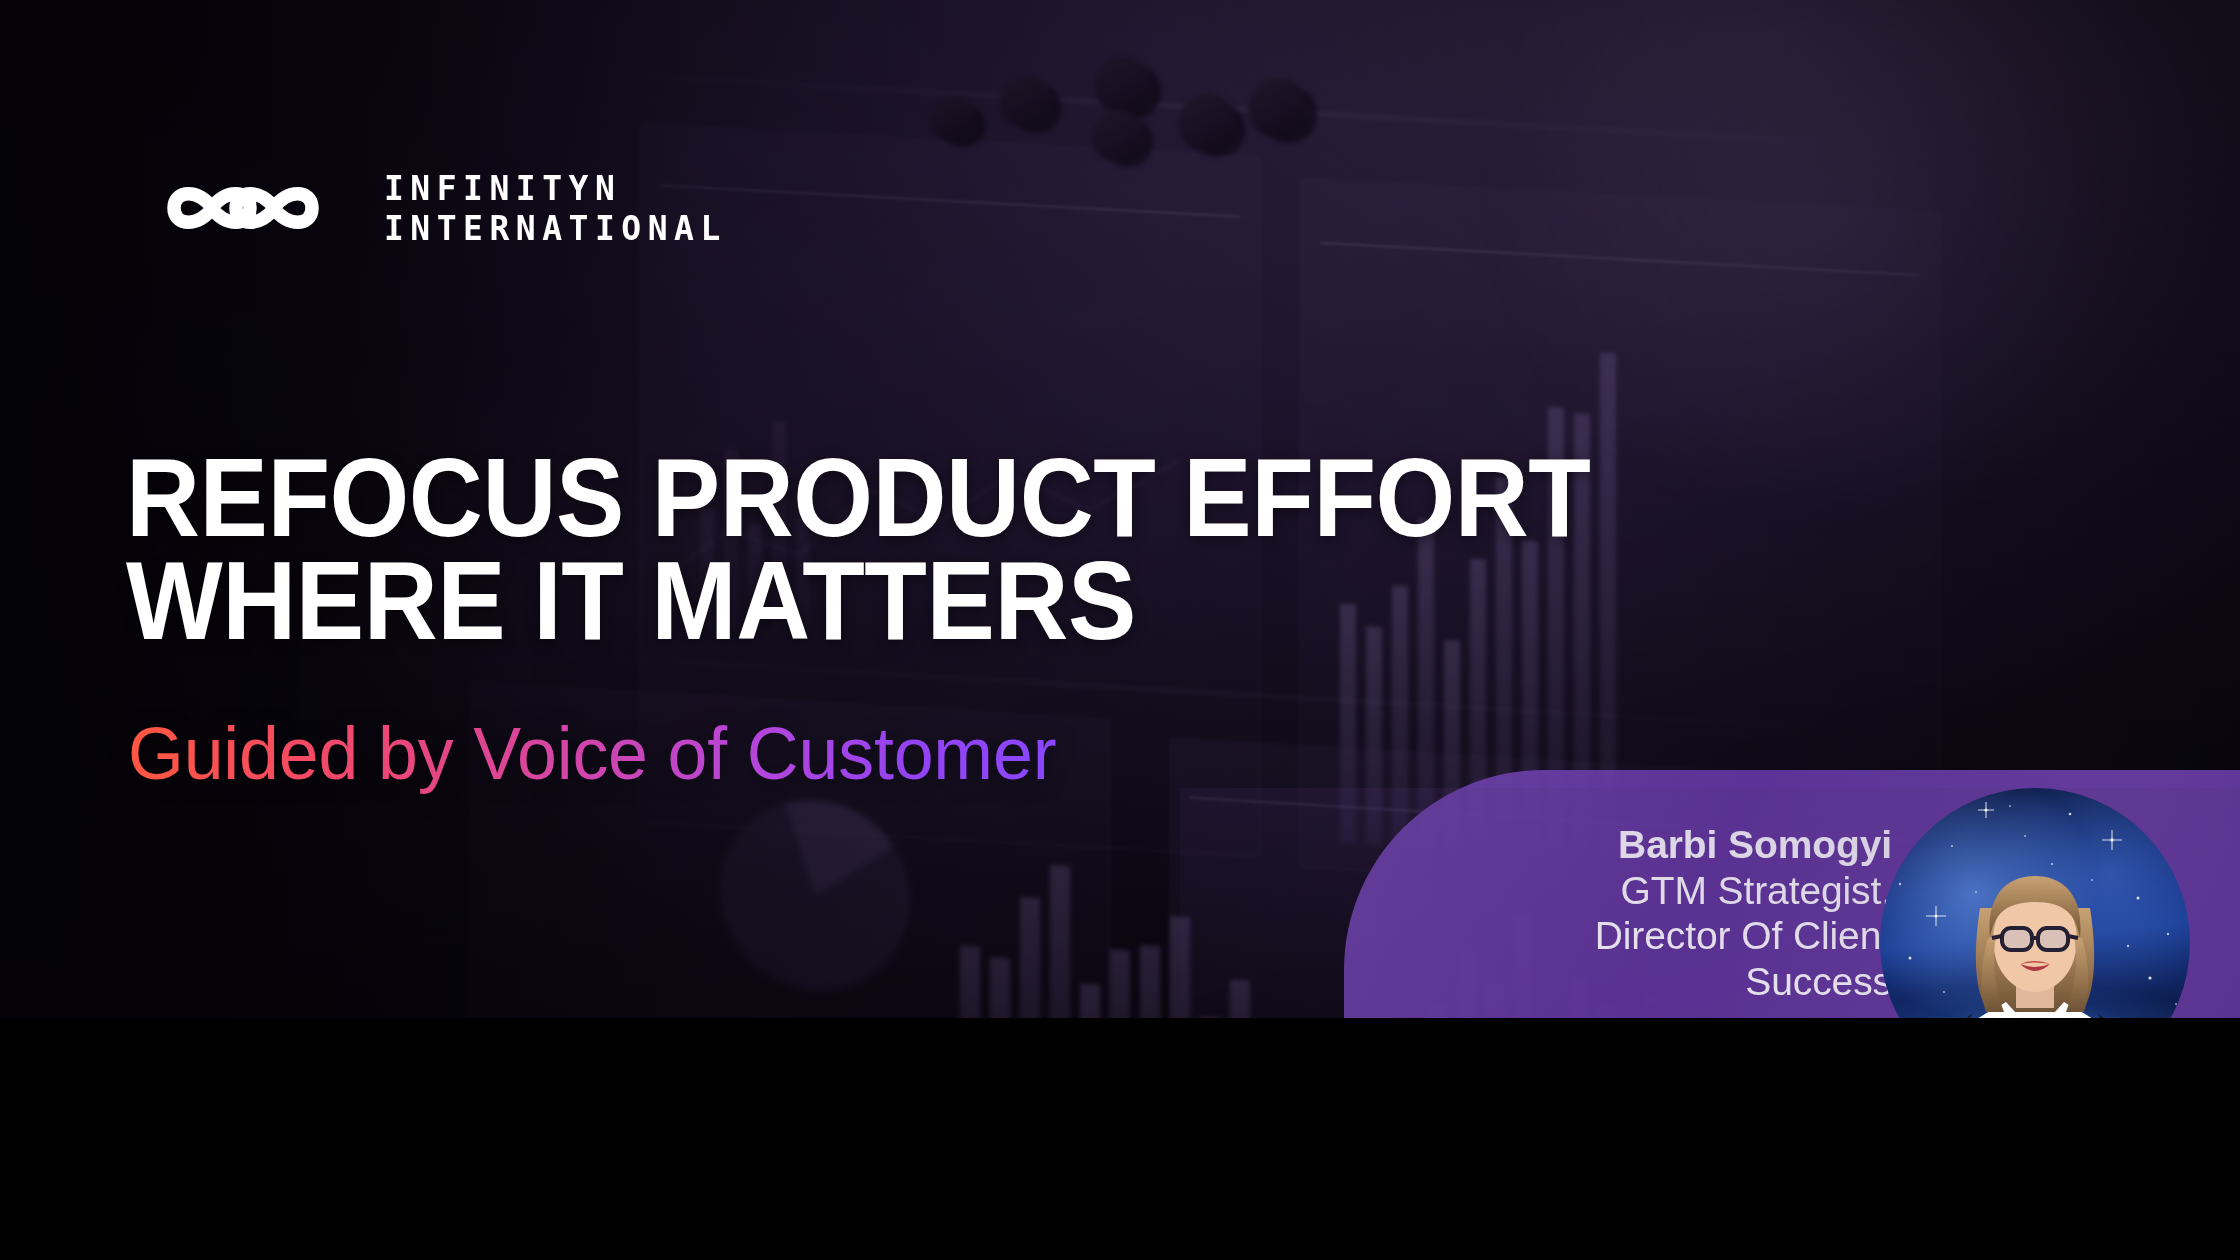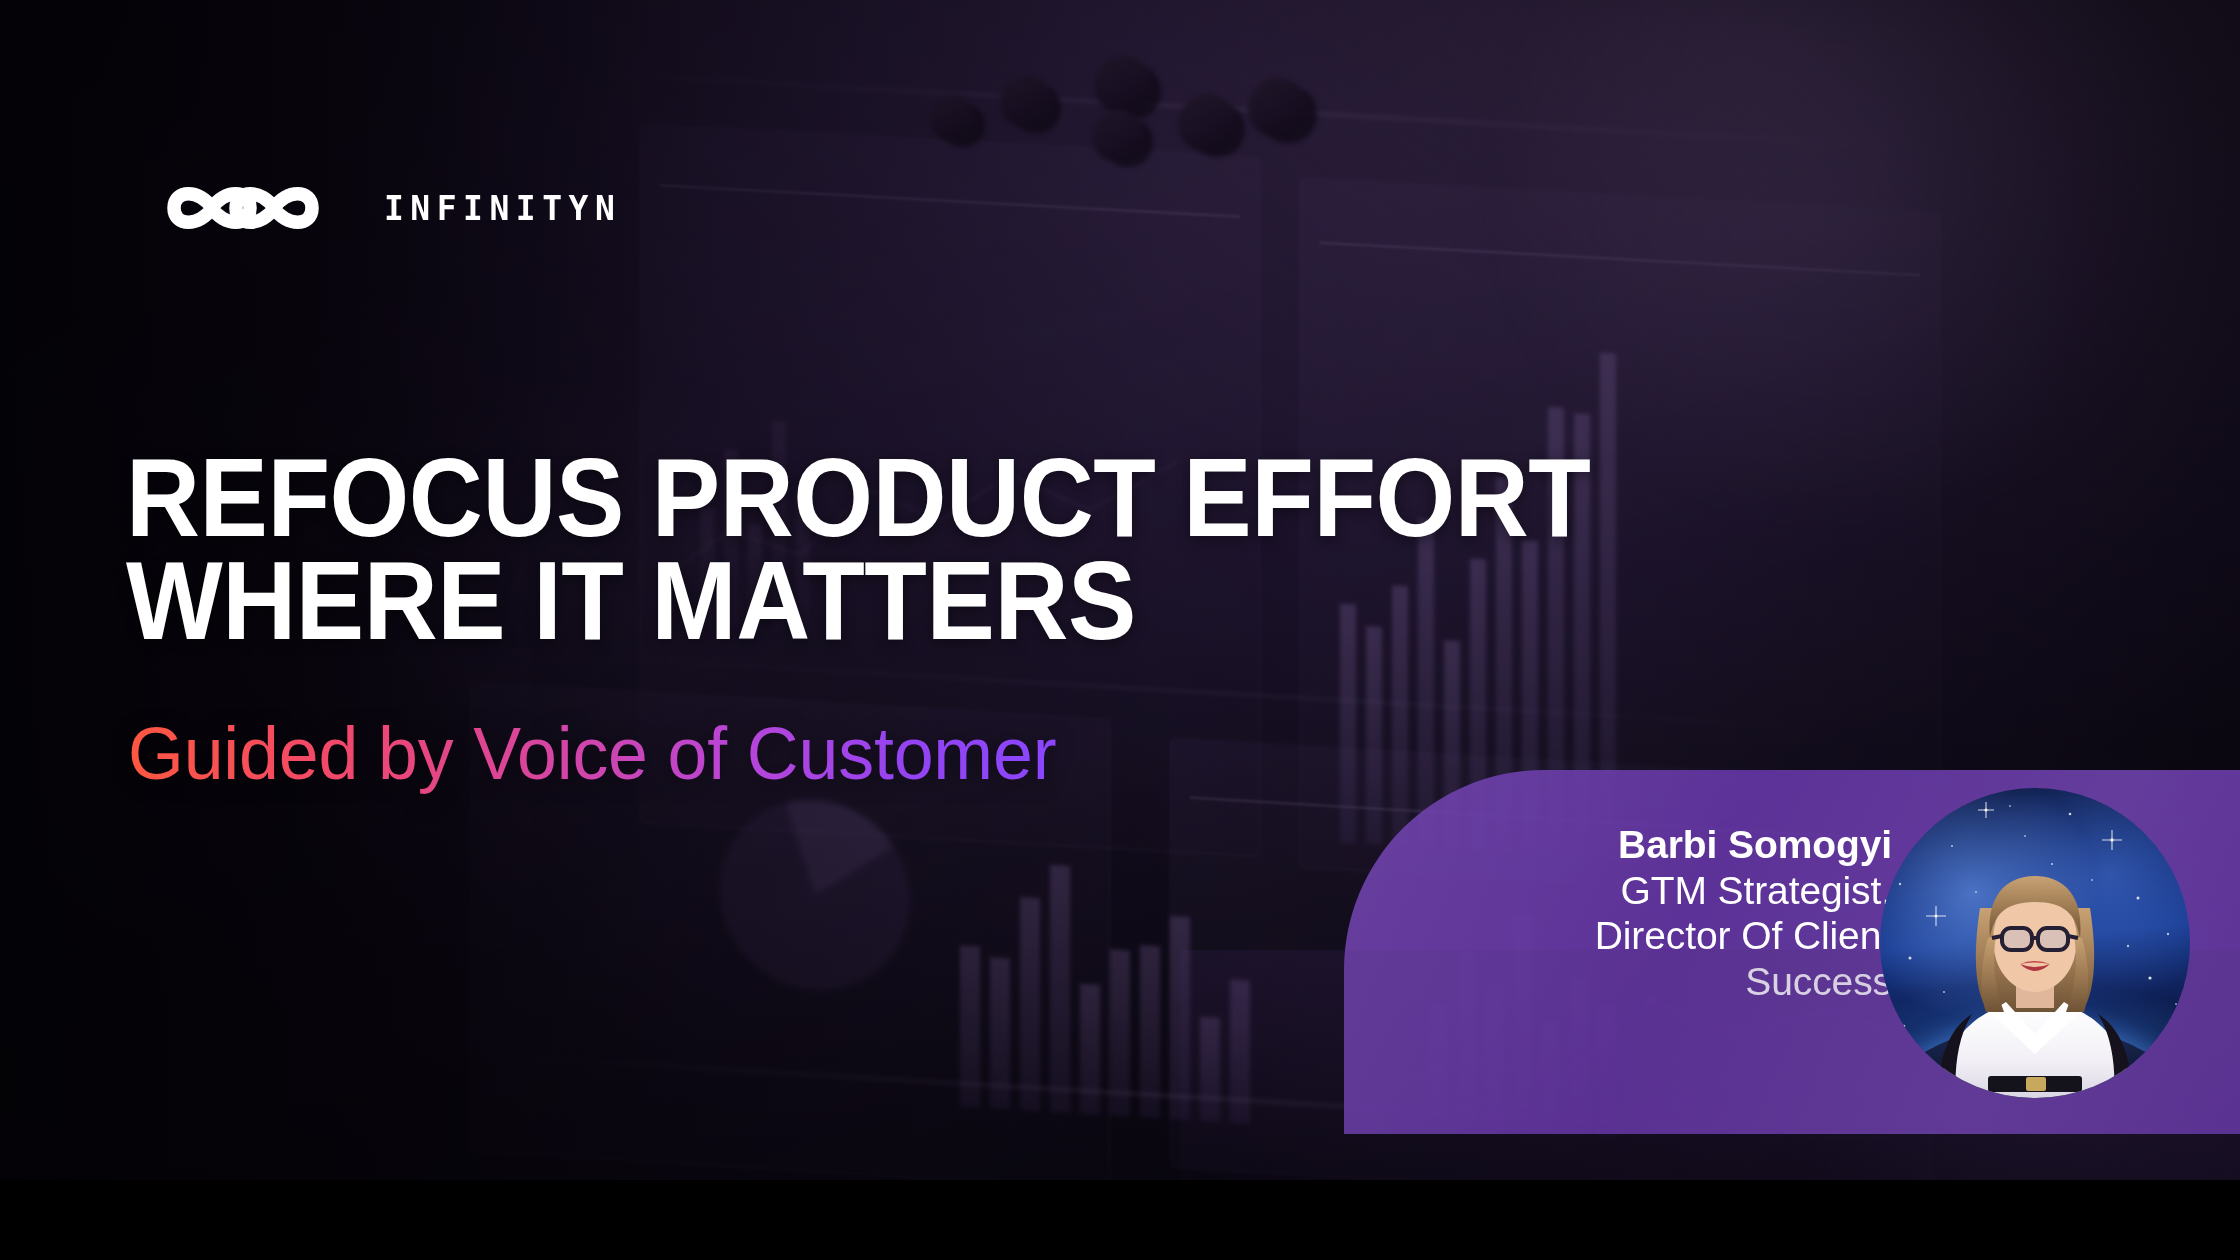--- a/index.html
+++ b/index.html
@@ -5,21 +5,21 @@
   * { margin:0; padding:0; box-sizing:border-box; }
   html,body{ background:#000; }
   body{
     width:2240px; height:1260px;
     font-family:"Liberation Sans", sans-serif;
     overflow:hidden;
   }
 
   .slide{
     position:relative;
-    width:2240px; height:1180px;
+    width:2240px; height:1018px;
     overflow:hidden;
     background:#0a0610;
   }
 
   
   .bg{ position:absolute; inset:0; overflow:hidden; }
   .bg-base{
     position:absolute; inset:-60px;
     background:
       radial-gradient(120% 90% at 78% 8%, #4a3560 0%, #36254c 22%, #241838 45%, #160f23 70%, #0c0815 100%),
@@ -274,20 +274,21 @@
 
   <div class="logo">
     <svg class="logo-mark" viewBox="0 0 210 84">
       <g fill="none" stroke="#ffffff" stroke-width="13.5" stroke-linecap="round">
         <path d="M36 42 C36 23, 62 23, 74 42 C86 61, 112 61, 112 42 C112 23, 86 23, 74 42 C62 61, 36 61, 36 42 Z"></path>
         <path d="M98 42 C98 23, 124 23, 136 42 C148 61, 174 61, 174 42 C174 23, 148 23, 136 42 C124 61, 98 61, 98 42 Z"></path>
       </g>
     </svg>
     <div class="logo-words">
       <span>INFINITYN</span>
+      <span>INTERNATIONAL</span>
     </div>
   </div>
 
   <h1 class="headline">
     <span class="l1">REFOCUS PRODUCT EFFORT</span>
     <span class="l2">WHERE IT MATTERS</span>
   </h1>
 
   <div class="subtitle">Guided by Voice of Customer</div>
 

